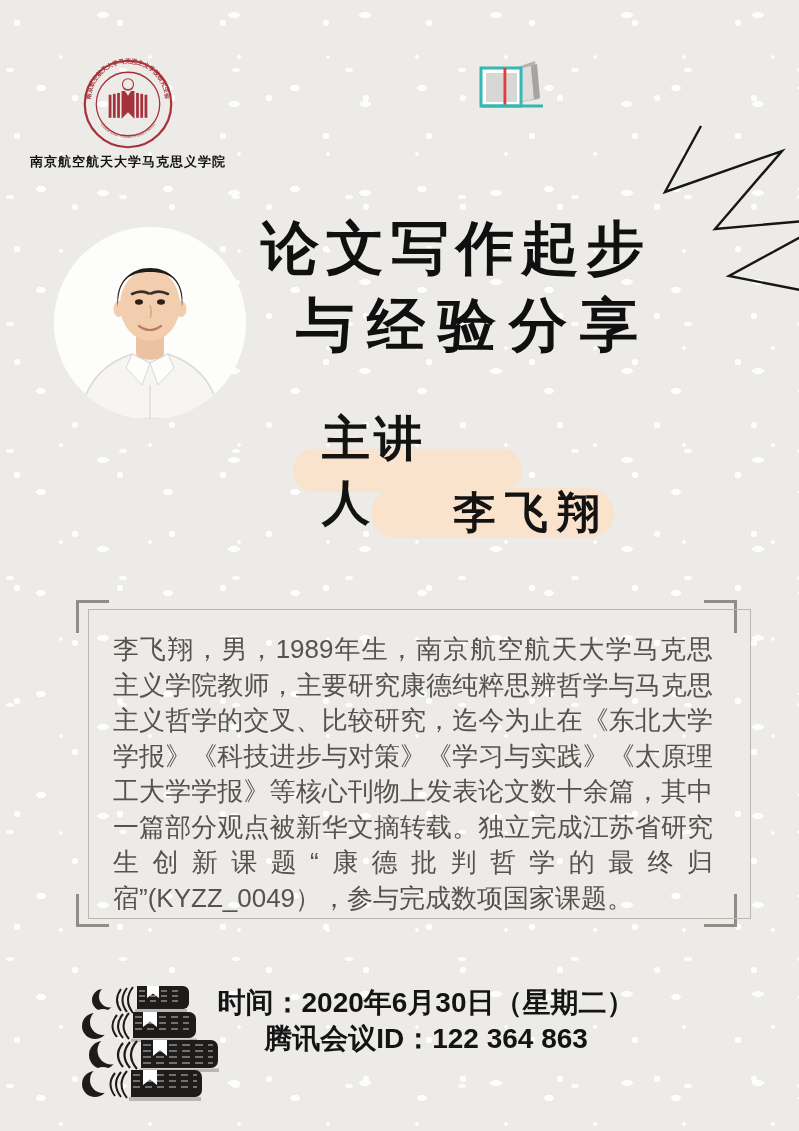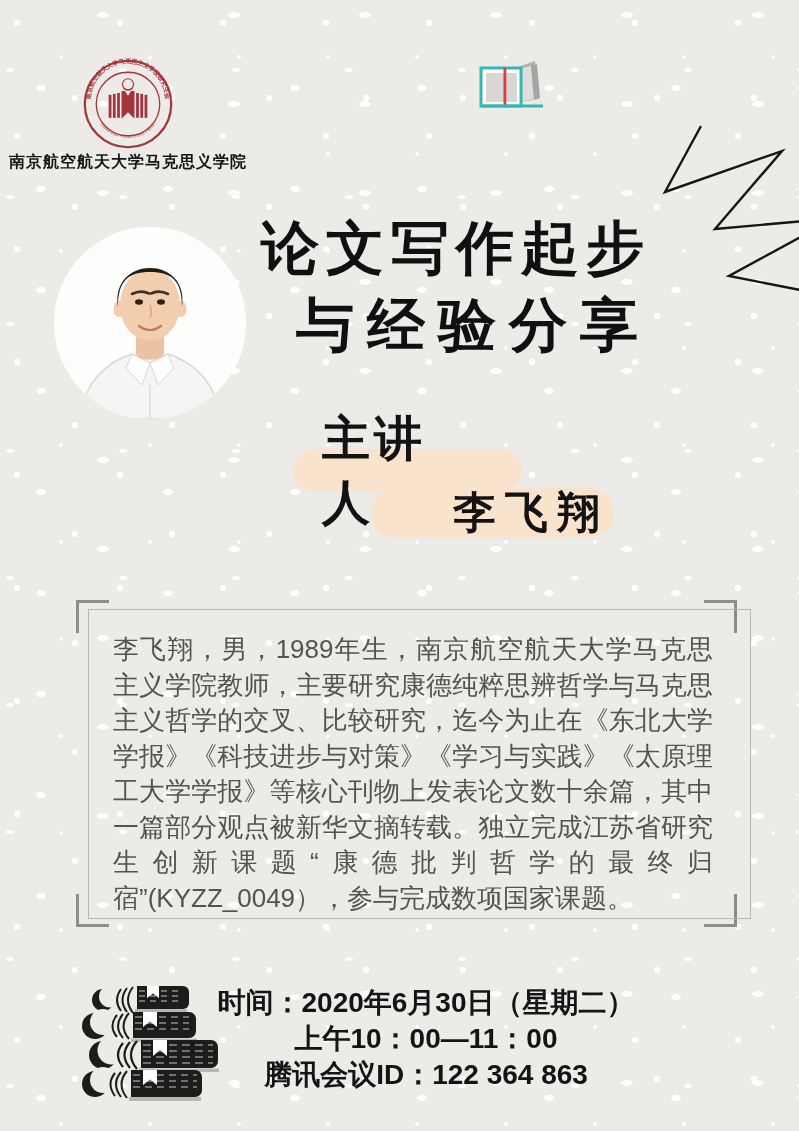--- a/index.html
+++ b/index.html
@@ -17,21 +17,21 @@
       radial-gradient(ellipse 6px 3px at 103px 15px, rgba(255,255,255,.9) 97%, transparent);
     background-size:103px 113px, 89px 97px, 127px 101px, 71px 83px, 113px 127px, 97px 109px, 131px 89px;
     font-family:"Liberation Sans","DejaVu Sans",sans-serif;
     color:#1A1A1A;
   }
   .abs{position:absolute;}
   
   #logo-svg{left:82px;top:58px;width:92px;height:92px;}
   #logo-caption{left:8px;top:150px;width:240px;text-align:center;
     font-family:"Liberation Serif","DejaVu Serif",serif;font-weight:700;color:#151515;}
-  #logo-caption .l1{font-size:16px;letter-spacing:1px;line-height:24px;}
+  #logo-caption .l1{font-size:13px;letter-spacing:1px;line-height:24px;}
   #logo-caption .l2{font-size:16px;letter-spacing:7px;line-height:24px;}
   
   #issue-icon{left:479px;top:57px;width:68px;height:58px;}
   #issue-label{left:567px;top:64px;font-size:37px;font-weight:700;letter-spacing:2px;color:#121212;}
   
   #zigzag{left:653px;top:118px;width:146px;height:182px;}
   
   #photo{left:54px;top:227px;width:192px;height:192px;border-radius:50%;
     background:#FDFDFC;overflow:hidden;}
   
@@ -195,17 +195,16 @@
       <path d="M42,90 q-9,11 0,23 M48,89 q-10,12 0,25 M54,88 q-11,13 0,27" fill="none" stroke="#1E1C1A" stroke-width="2"></path>
       <path d="M58,87 h64 a7,7 0 0 1 7,7 v13 a7,7 0 0 1 -7,7 h-64 z" fill="#1E1C1A"></path>
       <path d="M60,92 h64 M60,98 h64 M60,104 h64" stroke="rgba(255,255,255,.5)" stroke-width="1.4" stroke-dasharray="7 5"></path>
       <polygon points="70,87 84,87 84,102 77,96.5 70,102" fill="#FFFFFF"></polygon>
       <rect x="56" y="114" width="72" height="4" fill="#B9B7B3"></rect>
     </g>
   </svg>
 
   <div id="schedule" class="abs">
     <div>时间：2020年6月30日（星期二）</div>
-    <div>上午10：00—11：00</div>
     <div>腾讯会议ID：122 364 863</div>
   </div>
 
 </div>
 
 </body></html>

